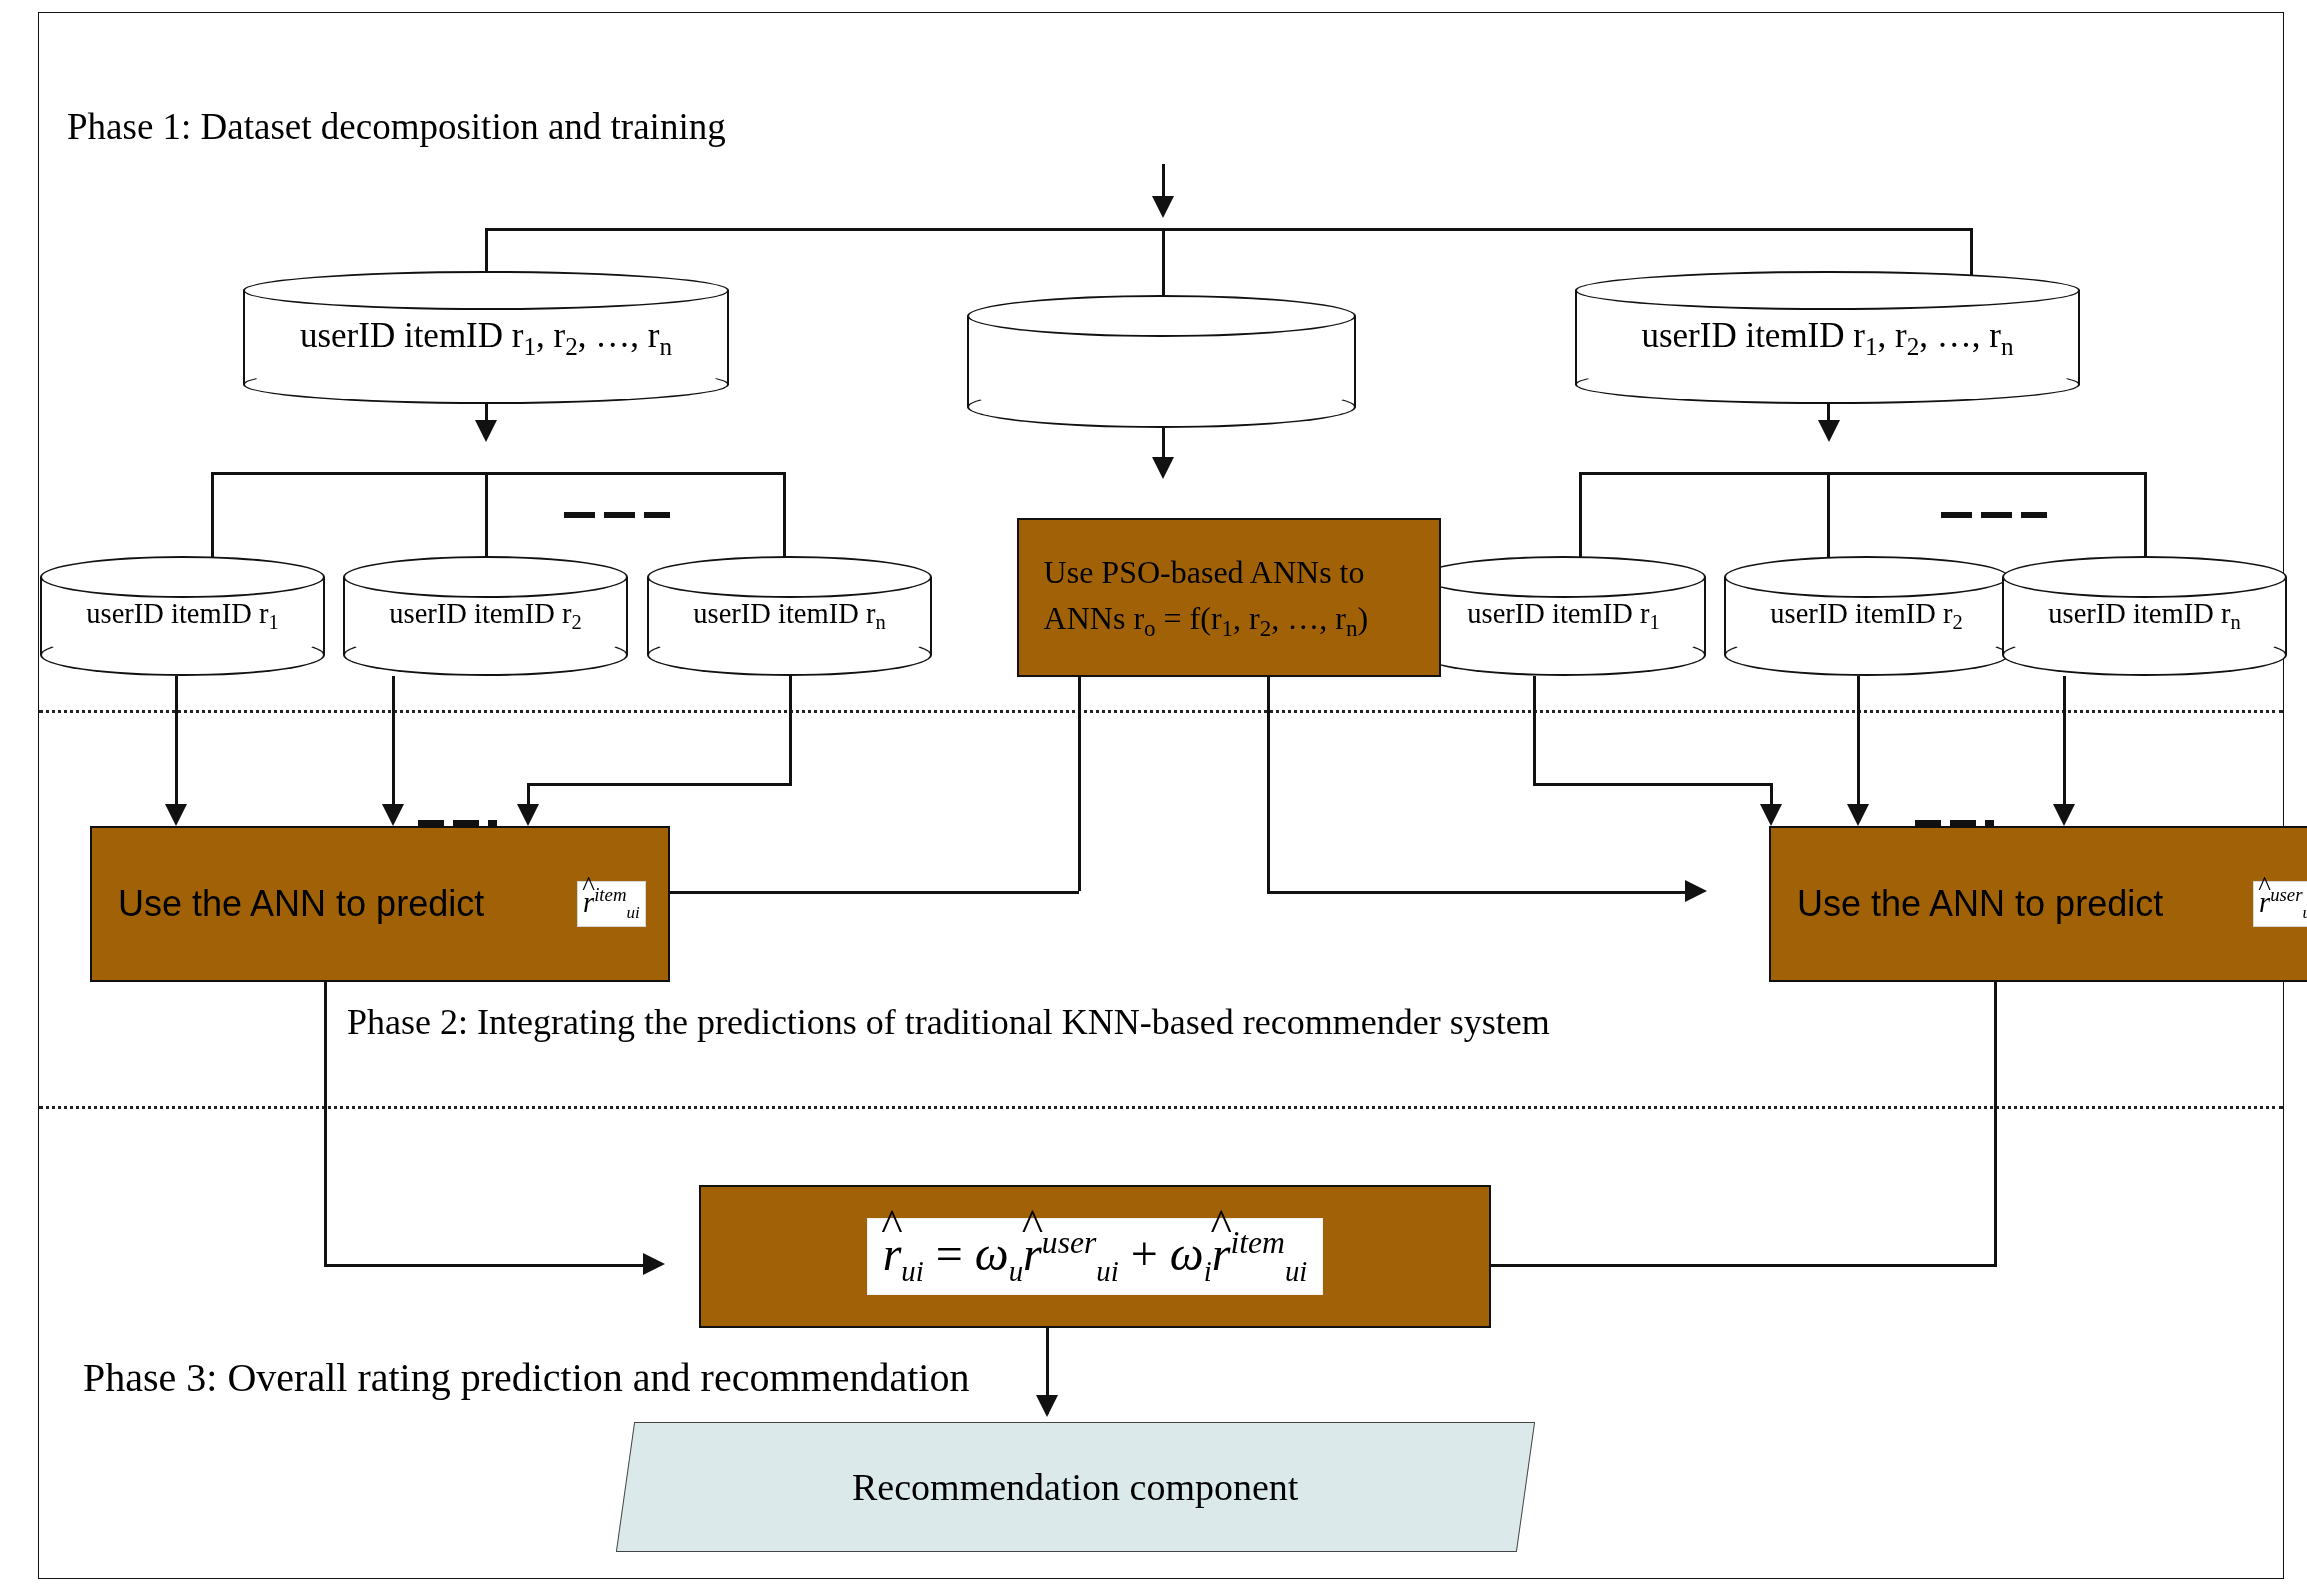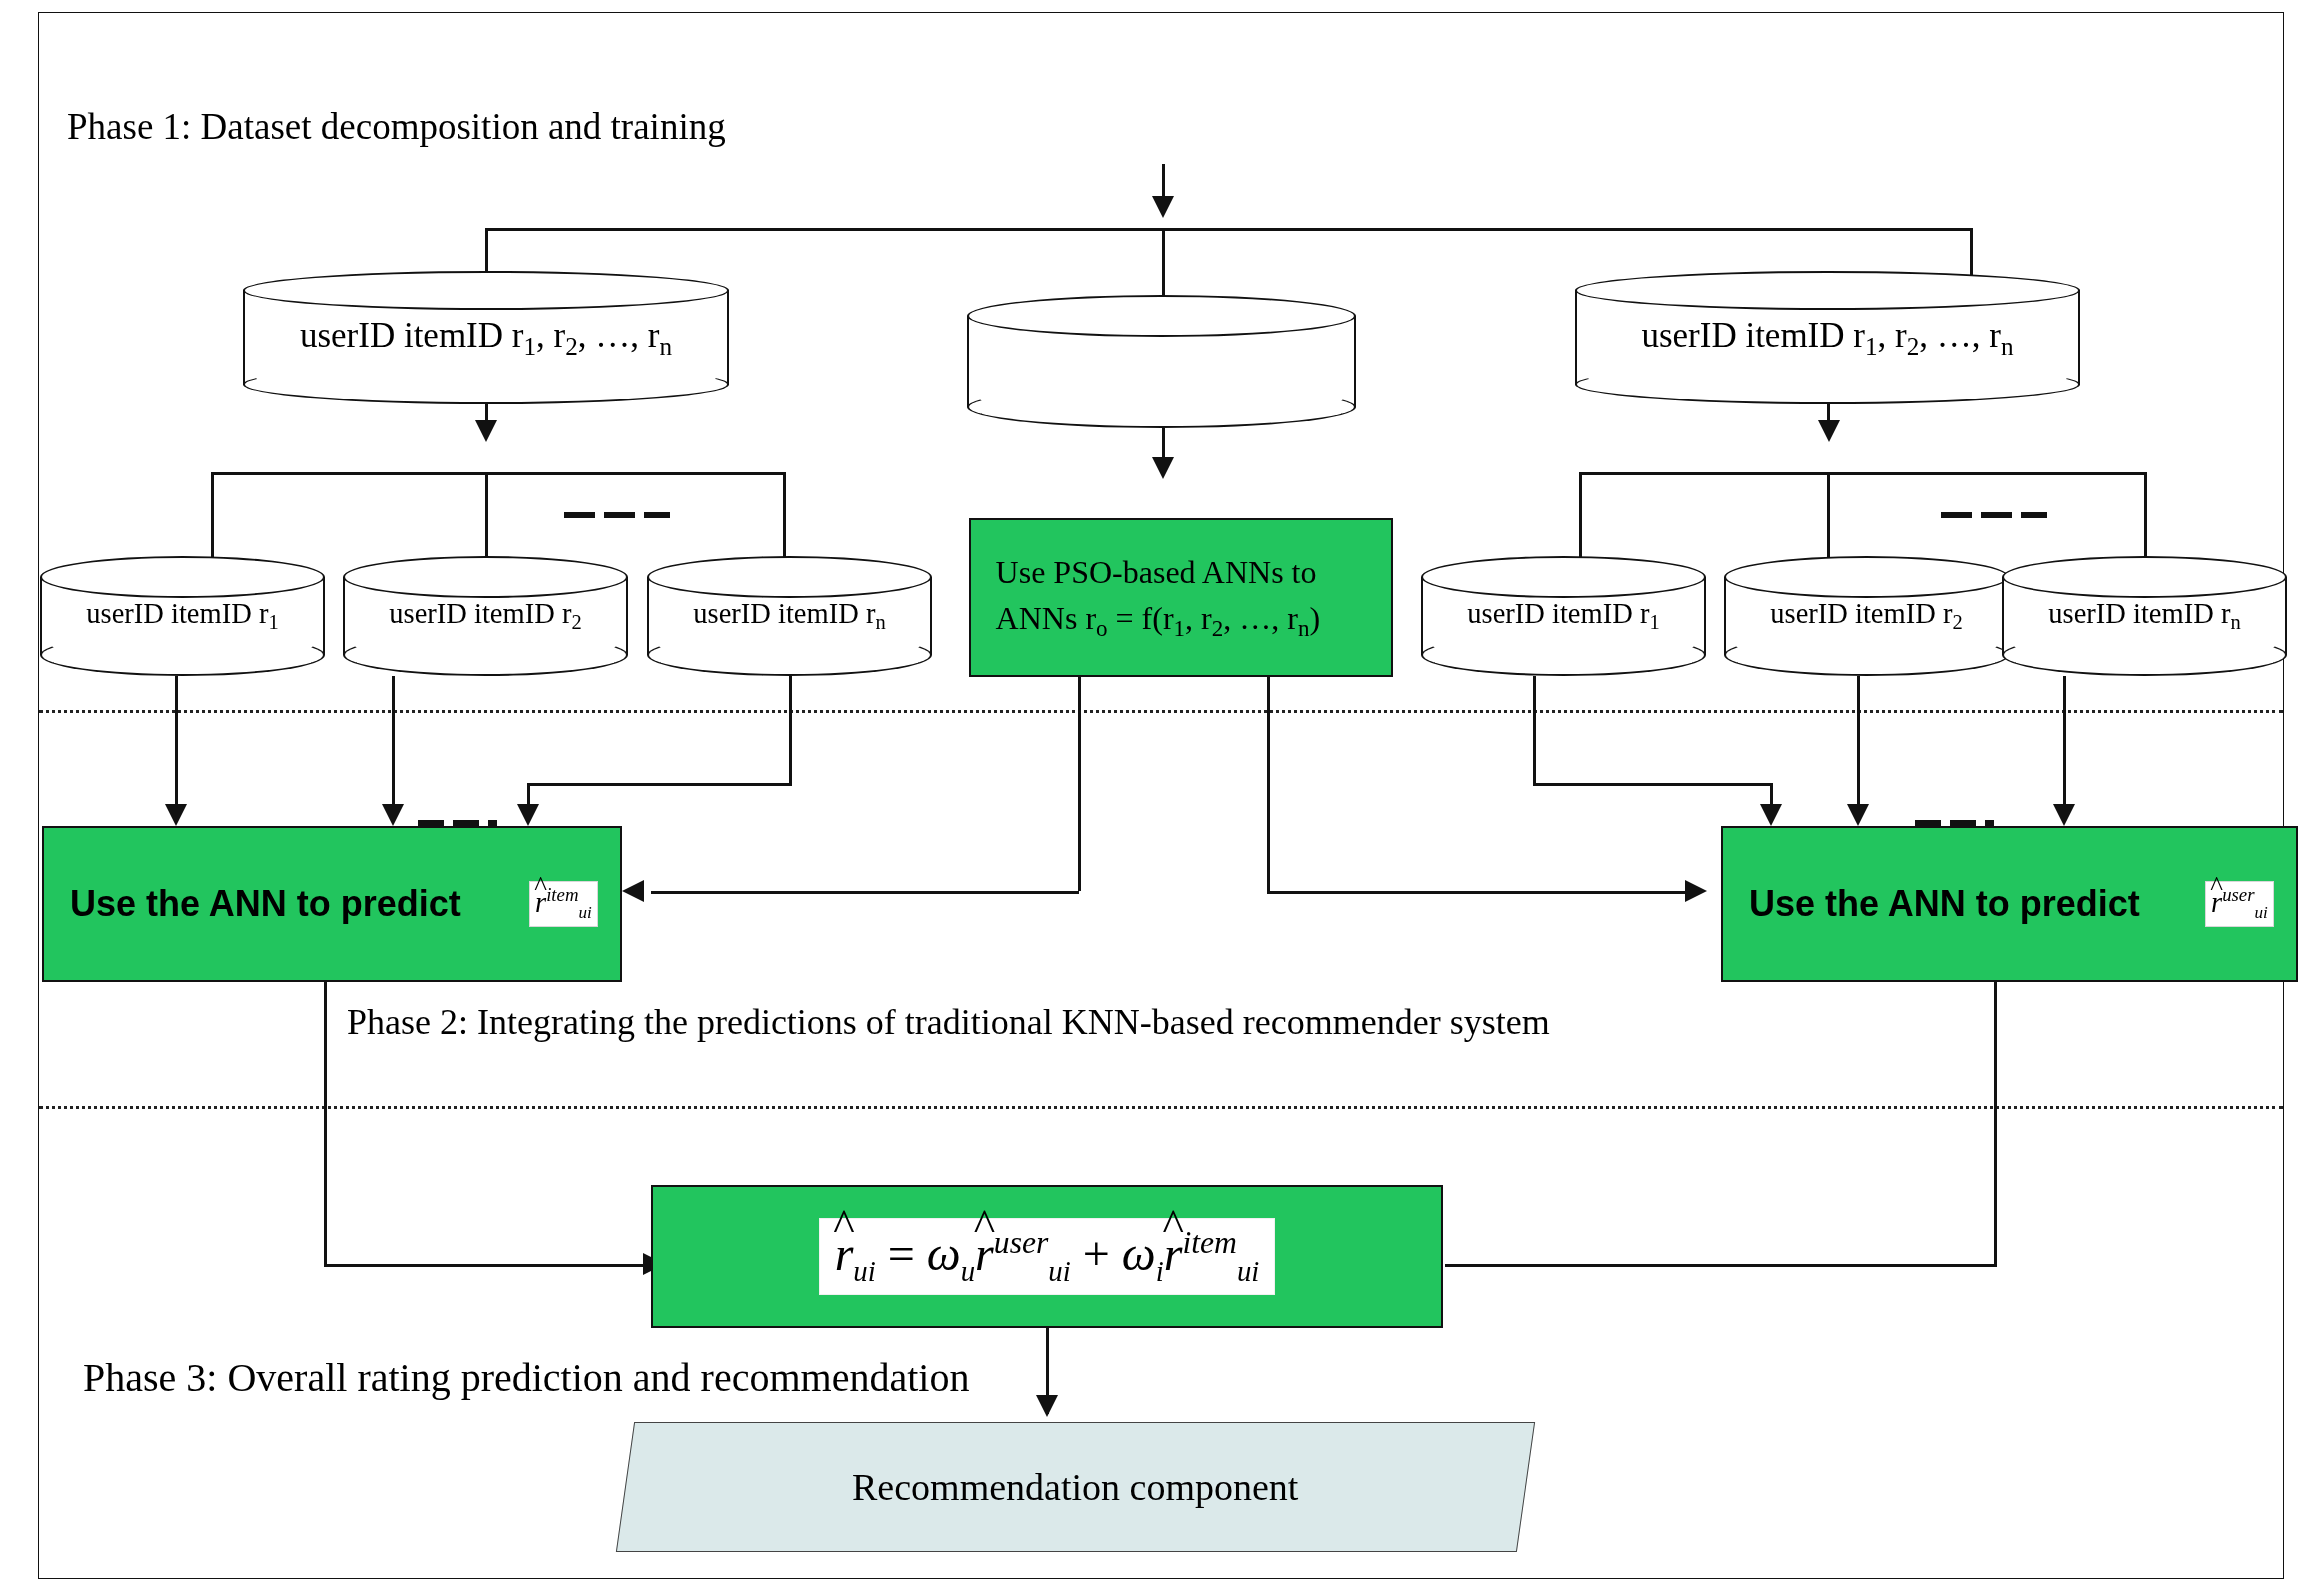--- a/index.html
+++ b/index.html
@@ -18,24 +18,24 @@
   .cyl .bottom{position:absolute;left:0;right:0;bottom:0;height:calc(var(--ry)*2);
                border:2.6px solid #111;border-radius:50%;background:#fff;box-sizing:border-box;
                border-top-color:transparent;}
   .cyl .top{position:absolute;left:0;right:0;top:0;height:calc(var(--ry)*2);
             border:2.6px solid #111;border-radius:50%;background:#fff;box-sizing:border-box;}
   .cyl .cap-label{position:absolute;left:0;right:0;top:50%;transform:translateY(-50%);
             text-align:center;color:#000;z-index:5;white-space:nowrap;}
   .sub{font-size:0.72em;vertical-align:sub;}
 
   
-  .procbox{position:absolute;box-sizing:border-box;border:2.6px solid #111;background:#22c55e;}
+  .procbox{position:absolute;box-sizing:border-box;border:2.6px solid #111;background:#a16207;margin-left:48px;}
   .procbox .inner{position:absolute;inset:0;display:flex;align-items:center;}
 
-  .annbox .ann-text{font-family:"Liberation Sans",sans-serif;color:#000;white-space:nowrap;font-weight:bold;}
+  .annbox .ann-text{font-family:"Liberation Sans",sans-serif;color:#000;white-space:nowrap;}
   .formula-chip{display:inline-block;border:0.6px solid #d8d8d8;background:#fff;padding:2.6px 5.2px;
                 font-family:"Liberation Serif",serif;font-style:italic;}
   .fr{position:relative;display:inline-block;}
   .fr .hat{position:absolute;left:50%;transform:translateX(-50%);top:-0.52em;font-style:normal;font-size:0.95em;line-height:1;}
   .sup{font-size:0.66em;vertical-align:super;font-style:italic;}
   .sbs{font-size:0.60em;vertical-align:sub;font-style:italic;}
 
   
   .ln{position:absolute;background:#111;}
   .vl{width:2.6px;}

